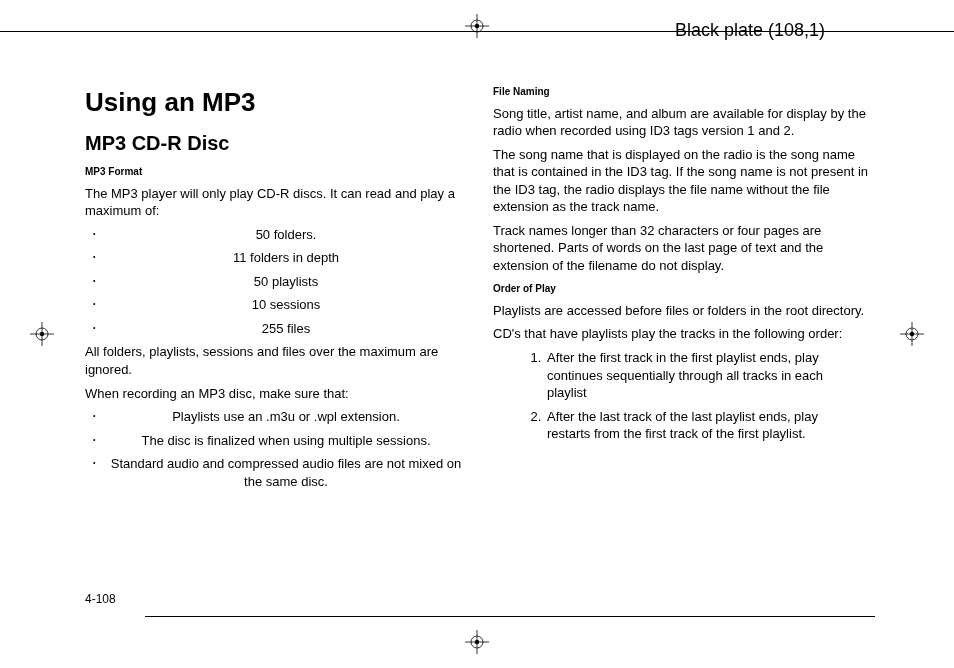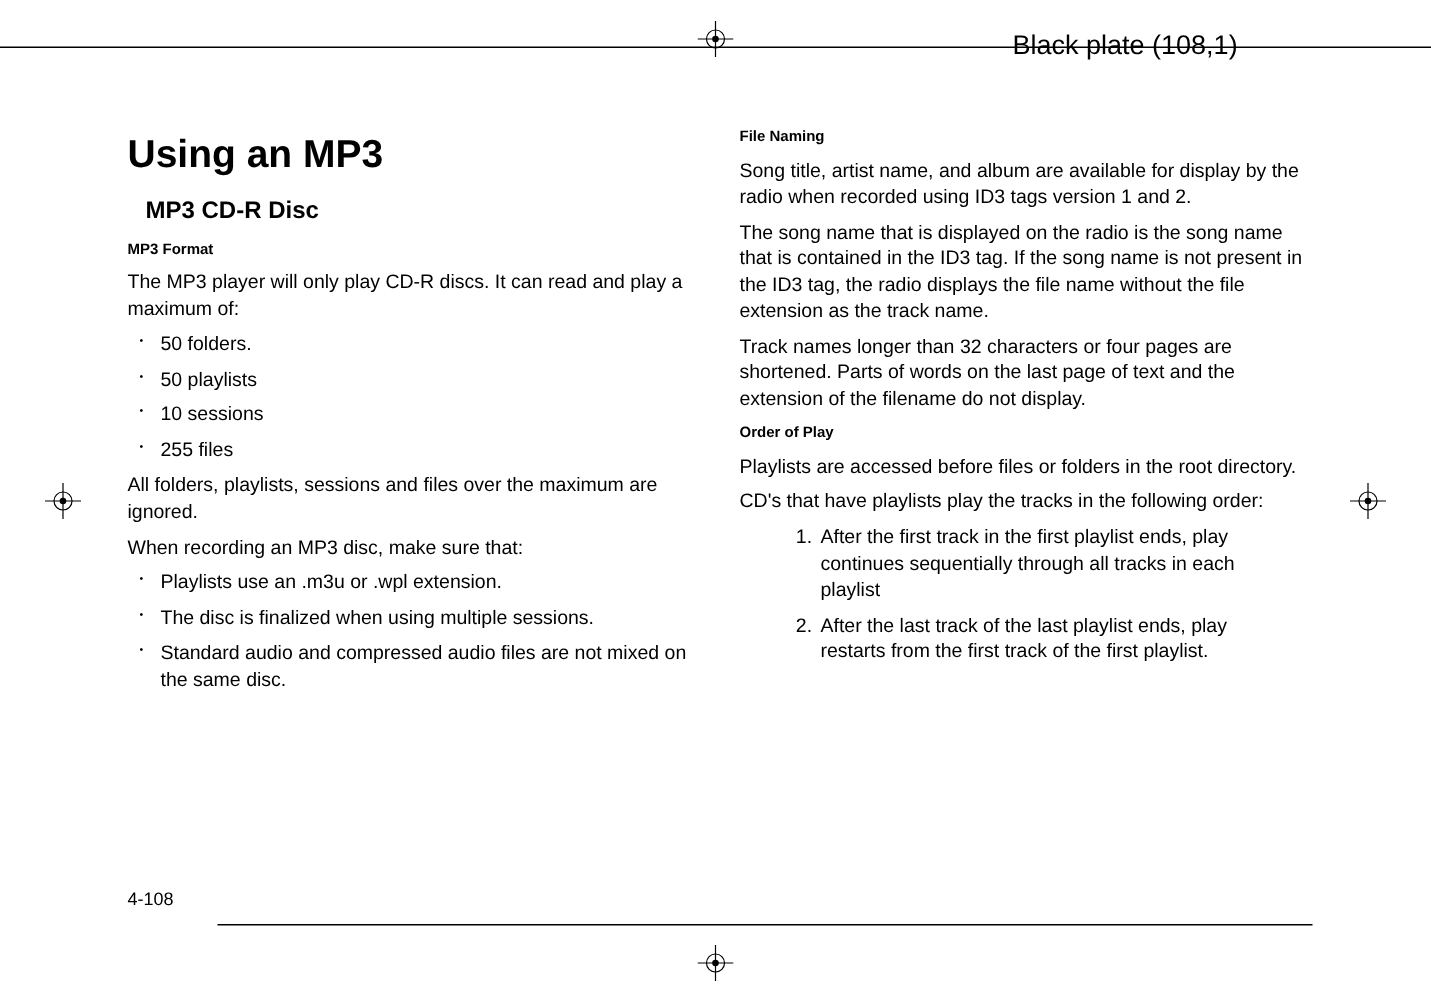--- a/index.html
+++ b/index.html
@@ -74,38 +74,39 @@
   }
   .col {
     width: 380px;
   }
   h1.page-title {
     font-size: 26px;
     font-weight: bold;
     margin: 5px 0 10px 0;
   }
   h2.sub-title {
-    font-size: 16px;
+    font-size: 20px;
     font-weight: bold;
-    margin: 6px 0 8px 12px;
+    margin: 6px 0 8px 0;
   }
   h3.small-title {
     font-size: 10px;
     font-weight: bold;
     margin: 8px 0 6px 0;
   }
   p { margin: 6px 0; }
   ul.dot {
     list-style: none;
     padding: 0 0 0 22px;
     margin: 6px 0;
   }
   ul.dot li {
     position: relative;
     margin: 6px 0;
+    text-align: center;
   }
   ul.dot li::before {
     content: "•";
     position: absolute;
     left: -14px;
     font-size: 7px;
     top: 3px;
   }
   ol.num {
     padding: 0 0 0 34px;
@@ -170,20 +171,21 @@
 <div class="page">
   <div class="columns">
 
     <div class="col">
       <h1 class="page-title">Using an MP3</h1>
       <h2 class="sub-title">MP3 CD-R Disc</h2>
       <h3 class="small-title">MP3 Format</h3>
       <p>The MP3 player will only play CD-R discs. It can read and play a maximum of:</p>
       <ul class="dot">
         <li>50 folders.</li>
+        <li>11 folders in depth</li>
         <li>50 playlists</li>
         <li>10 sessions</li>
         <li>255 files</li>
       </ul>
       <p>All folders, playlists, sessions and files over the maximum are ignored.</p>
       <p>When recording an MP3 disc, make sure that:</p>
       <ul class="dot">
         <li>Playlists use an .m3u or .wpl extension.</li>
         <li>The disc is finalized when using multiple sessions.</li>
         <li>Standard audio and compressed audio files are not mixed on the same disc.</li>

